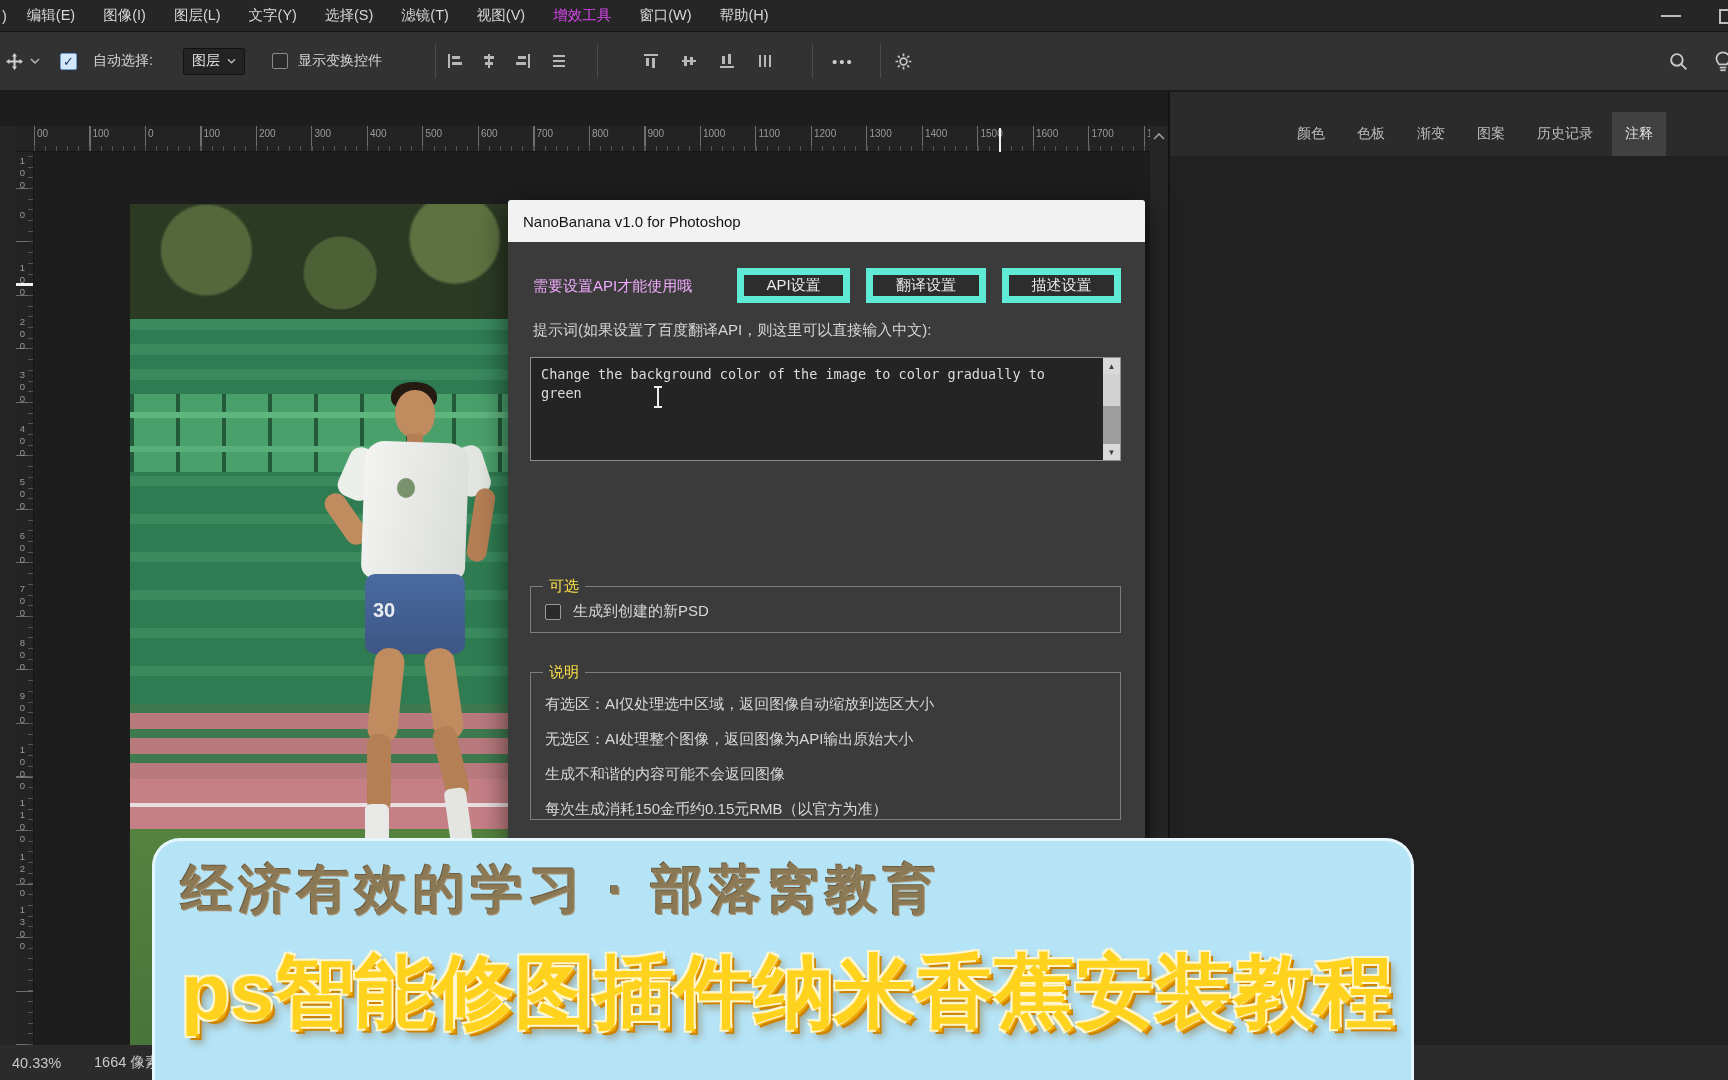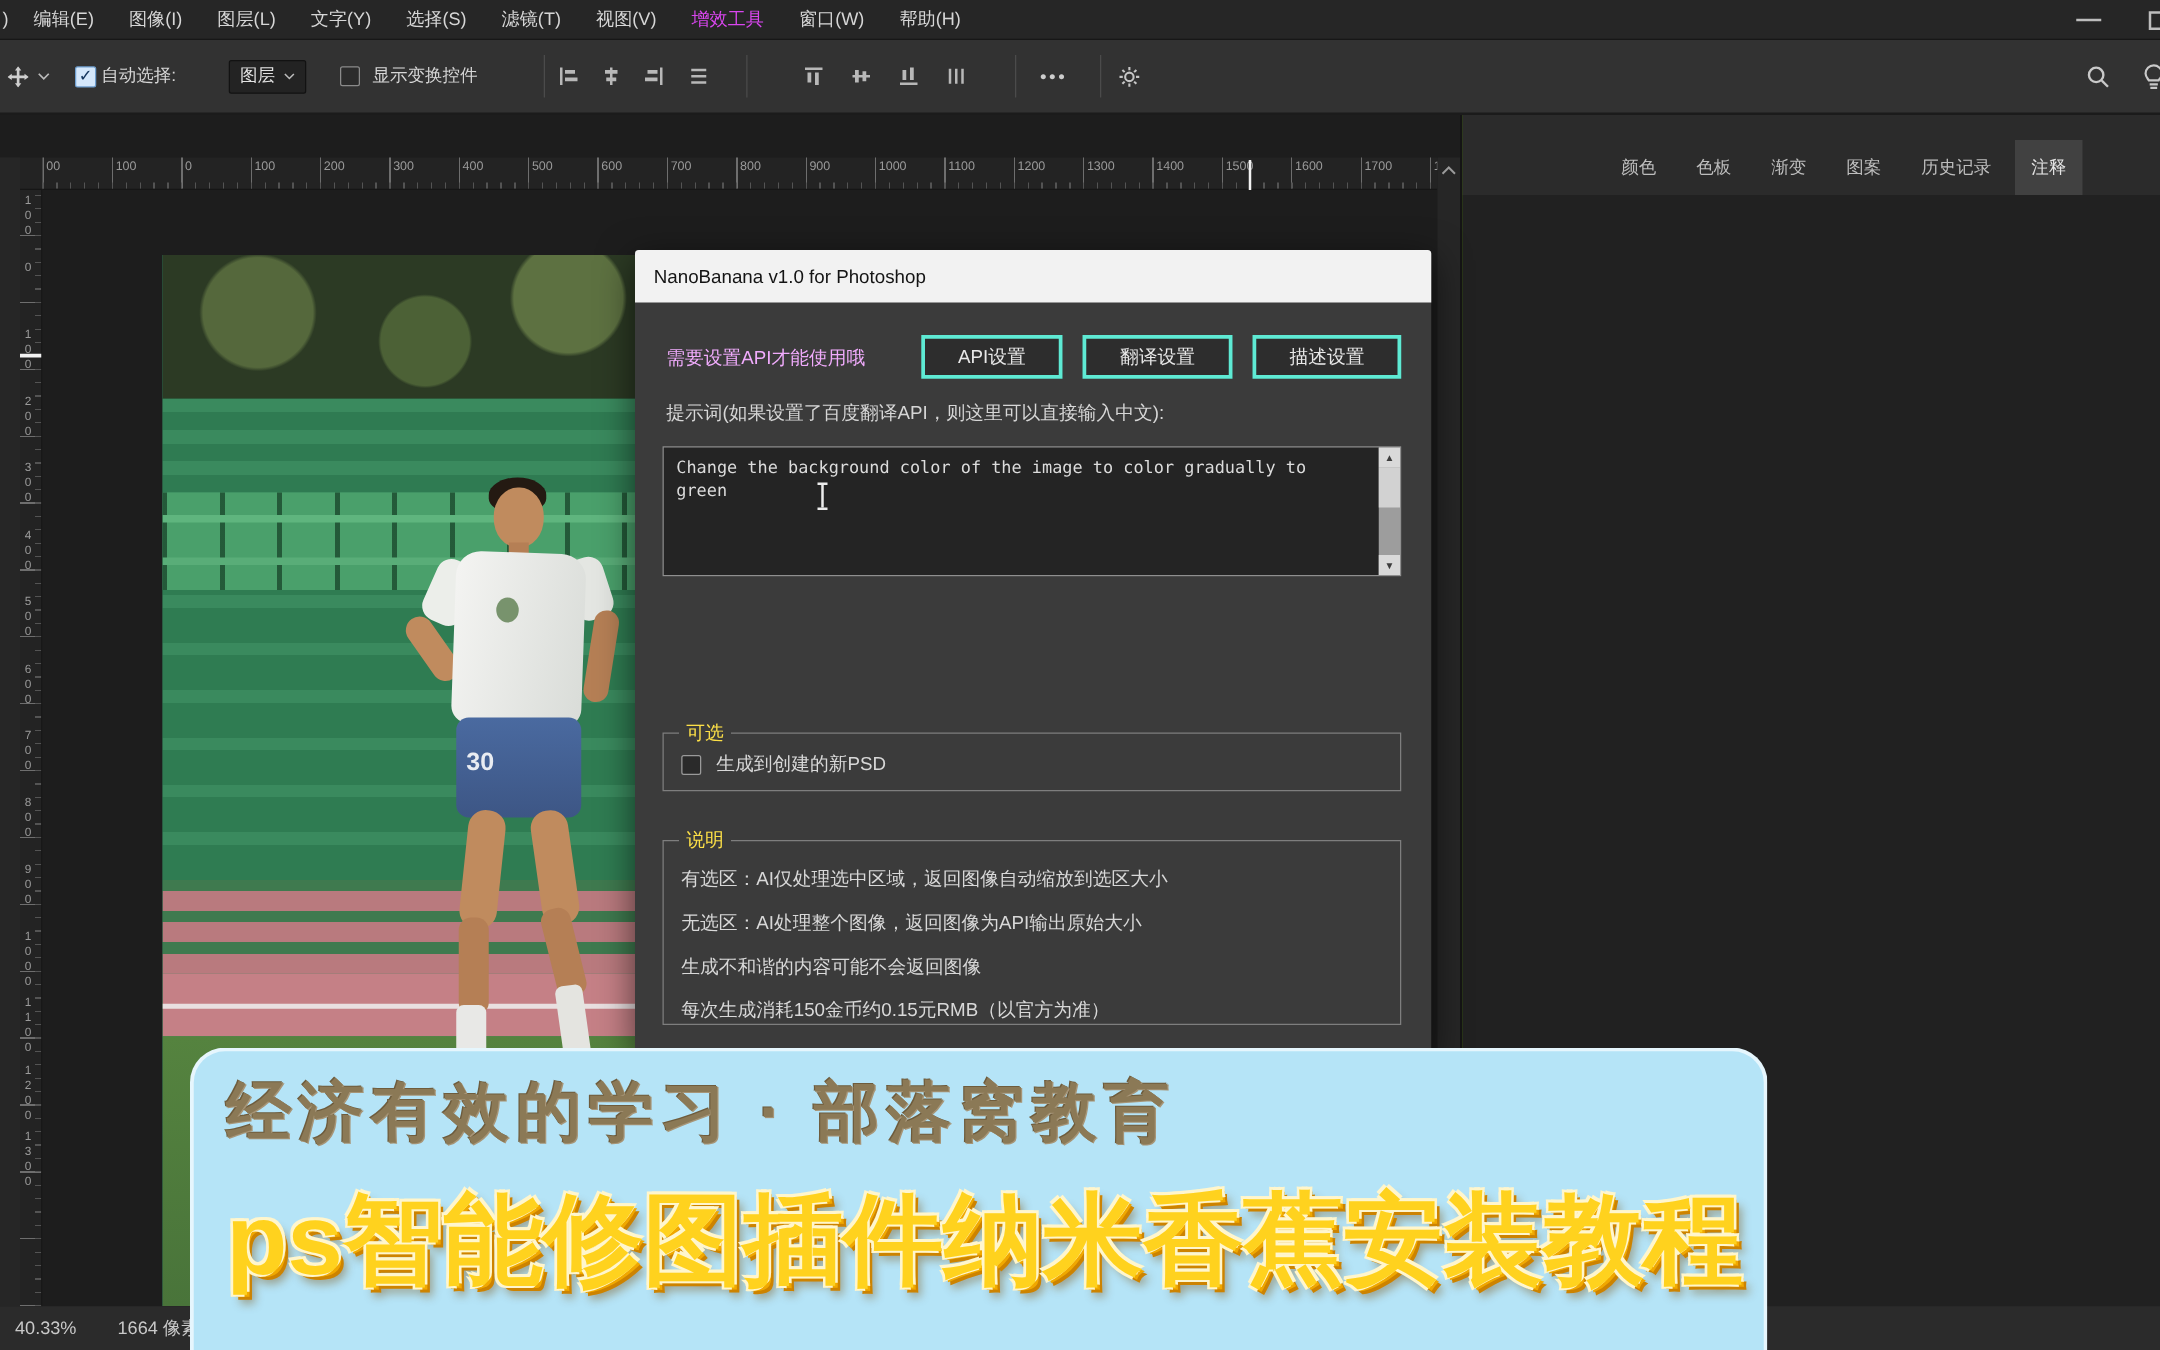--- a/index.html
+++ b/index.html
@@ -102,34 +102,34 @@
   .p-thigh-l { left:36px; top:266px; width:30px; height:95px; border-radius:14px; background:#c08b5e; transform:rotate(6deg); }
   .p-shin-l { left:32px; top:352px; width:24px; height:78px; border-radius:10px; background:#b57f55; }
   .p-sock-l { left:30px; top:422px; width:24px; height:88px; background:#e8e8e6; border-radius:6px; }
   .p-shoe-l { left:20px; top:504px; width:42px; height:18px; border-radius:8px; background:#2e2e34; }
   .p-thigh-r { left:94px; top:266px; width:30px; height:92px; border-radius:14px; background:#c08b5e; transform:rotate(-8deg); }
   .p-shin-r { left:104px; top:344px; width:24px; height:72px; border-radius:10px; background:#b57f55; transform:rotate(-14deg); }
   .p-sock-r { left:114px; top:406px; width:22px; height:82px; background:#e4e4e0; border-radius:6px; transform:rotate(-8deg); }
   .p-shoe-r { left:118px; top:482px; width:40px; height:16px; border-radius:8px; background:#2e2e34; transform:rotate(-12deg); }
 
   
-  .rpanel { position:absolute; left:1168px; top:92px; width:560px; height:988px; background:#4d7c0f; border-left:2px solid #141414; }
+  .rpanel { position:absolute; left:1168px; top:92px; width:560px; height:988px; background:#a16207; border-left:2px solid #141414; }
   .rp-strip { position:absolute; left:0; top:0; width:100%; height:64px; background:#2b2b2b; }
   .rp-tabs { position:absolute; left:114px; top:20px; height:44px; display:flex; gap:6px; }
   .rp-tab { padding:0 13px; height:44px; display:flex; align-items:center; color:#bdbdbd; font-size:14px; }
   .rp-tab.active { background:#414141; color:#e4e4e4; }
   .rp-content { position:absolute; left:0; top:64px; width:100%; height:924px; background:#212121; }
 
   
   .dialog { position:absolute; left:508px; top:200px; width:637px; height:642px; background:#3b3b3b; z-index:30;
     box-shadow:0 8px 30px rgba(0,0,0,.6); border-radius:3px 3px 0 0; }
   .dlg-title { position:absolute; left:0; top:0; width:100%; height:42px; background:#f2f2f2; border-radius:3px 3px 0 0;
     display:flex; align-items:center; padding-left:15px; color:#141414; font-size:15px; }
   .dlg-hint { position:absolute; left:25px; top:77px; color:#f0abfc; font-size:15px; }
-  .dlg-btn { position:absolute; top:68px; height:35px; background:#2d2d2d; border:3px solid #5eead4;
+  .dlg-btn { position:absolute; top:68px; height:35px; background:#2d2d2d; border:7px solid #5eead4;
     color:#e8e8e8; font-size:15px; display:flex; align-items:center; justify-content:center; }
   .dlg-label { position:absolute; left:25px; top:121px; color:#d6d6d6; font-size:15px; }
   .prompt-box { position:absolute; left:22px; top:157px; width:591px; height:104px; background:#242424;
     border:1px solid #8f8f8f; }
   .prompt-text { position:absolute; left:0; top:0; right:18px; bottom:0; padding:7px 10px;
     font-family:"DejaVu Sans Mono","Liberation Mono",monospace; font-size:13.5px; color:#dcdcdc; line-height:1.4; }
   .pb-scroll { position:absolute; right:0; top:0; width:17px; height:100%; background:#9d9d9d; }
   .pb-arrow { position:absolute; left:0; width:17px; height:16px; background:#d9d9d9; color:#3c3c3c; font-size:8px;
     display:flex; align-items:center; justify-content:center; }
   .pb-up { top:0; } .pb-down { bottom:0; }
@@ -195,21 +195,21 @@
         </svg>
     </div>
     <div class="ob" style="left:30px;">
       <svg width="10" height="6" viewBox="0 0 10 6">
           <path d="M1 1l4 4 4-4" stroke="#bbbbbb" fill="none" stroke-width="1.4"></path>
         </svg>
     </div>
     <div class="ob" style="left:60px;">
       <div class="checkbox-on">✓</div>
     </div>
-    <div class="ob" style="left:81px;">自动选择:</div>
+    <div class="ob" style="left:93px;">自动选择:</div>
     <div class="ob" style="left:183px;">
       <div class="ob-select">
         <span>图层</span>
         <svg width="9" height="6" viewBox="0 0 10 6">
             <path d="M1 1l4 4 4-4" stroke="#bbbbbb" fill="none" stroke-width="1.4"></path>
           </svg>
       </div>
     </div>
     <div class="ob" style="left:272px;">
         <div class="checkbox-off"></div>

